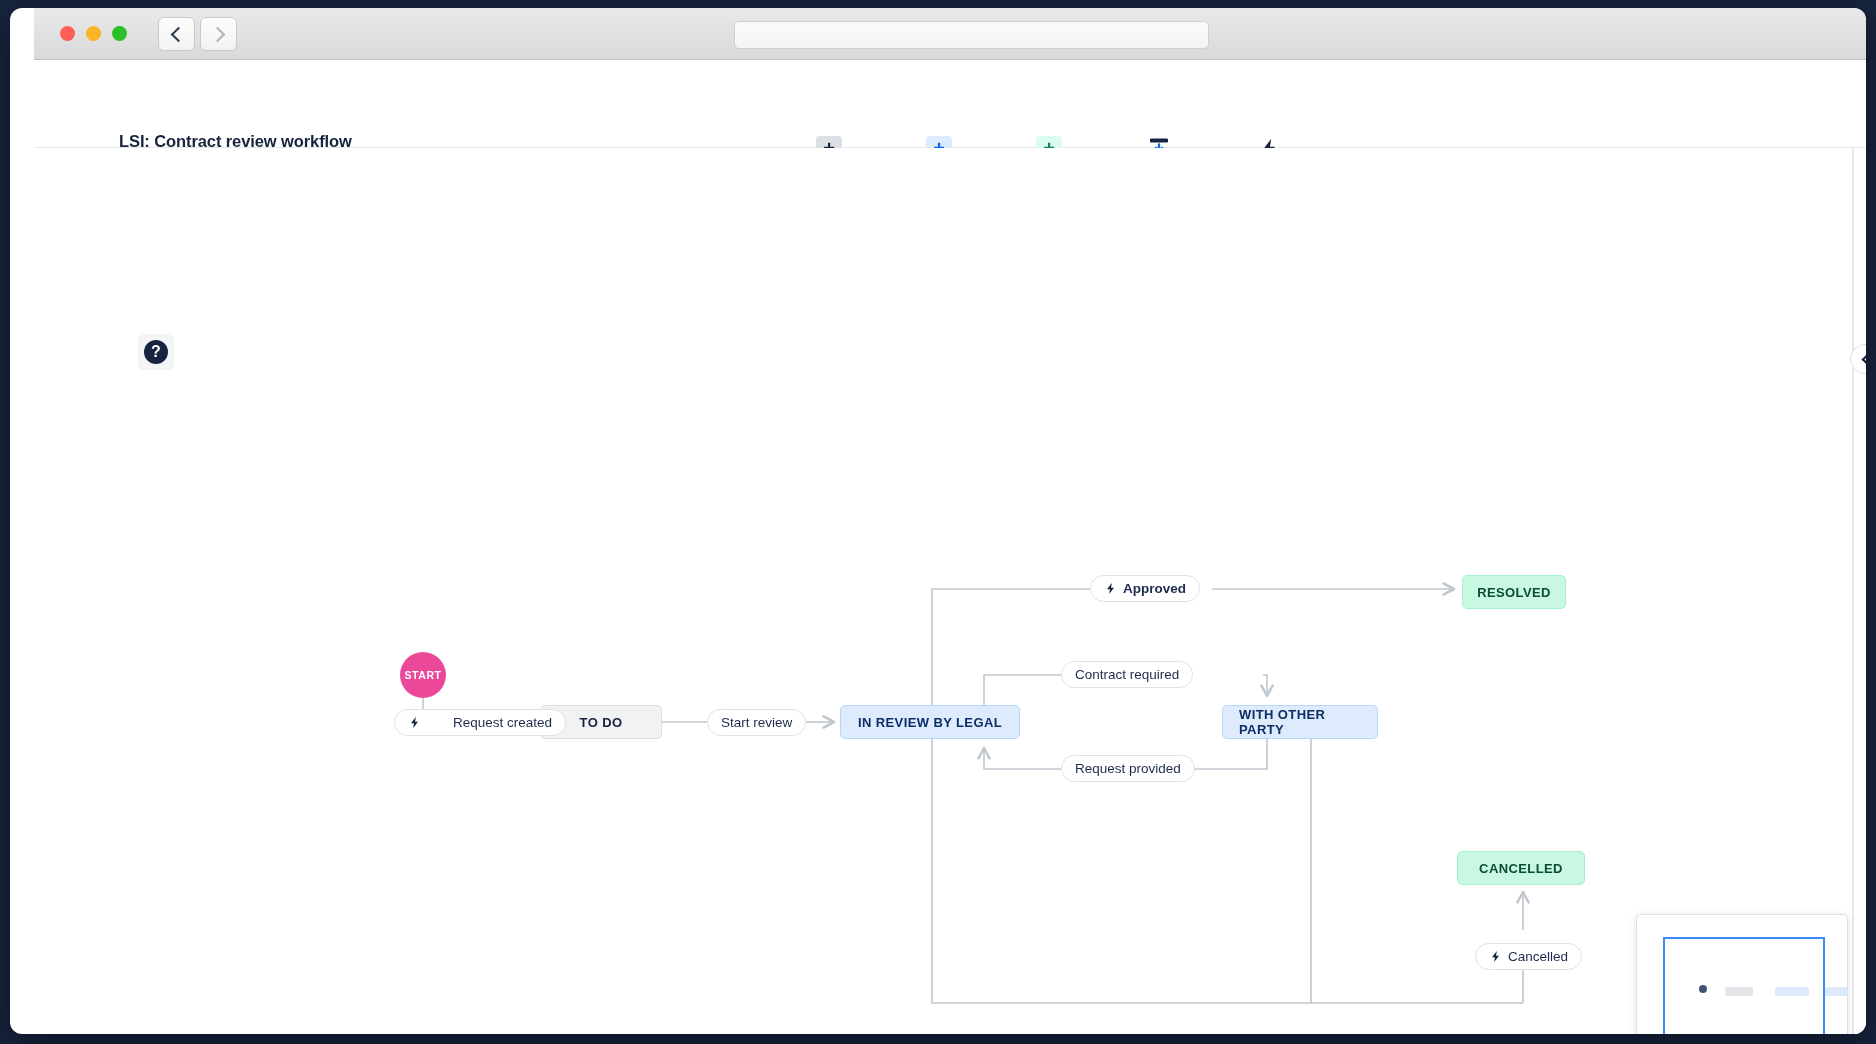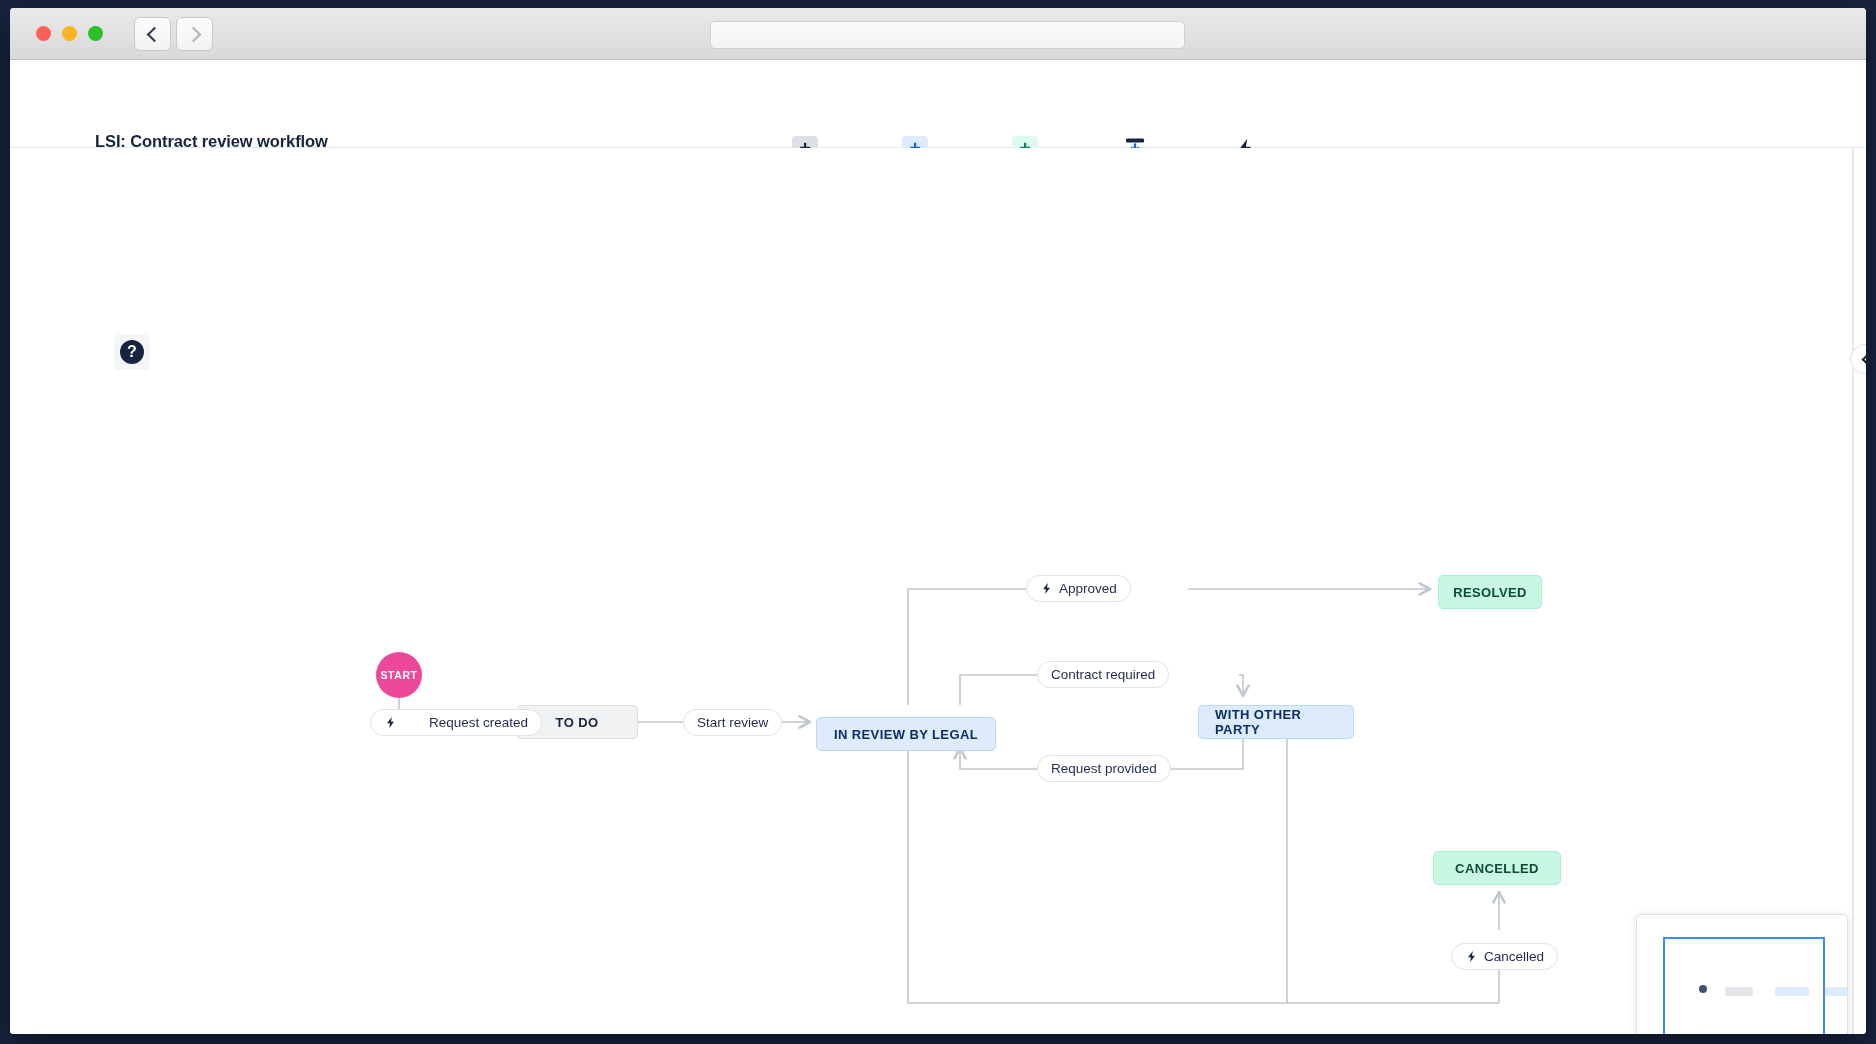--- a/index.html
+++ b/index.html
@@ -13,23 +13,24 @@
   
   .desktop {
     position: absolute; inset: 0;
     background: #17243f;
     padding: 8px 10px 10px 10px;
   }
   .window {
     position: relative;
     width: 1856px; height: 1026px;
     background: #ffffff;
-    border-radius: 4px;
+    border-radius: 12px;
     overflow: hidden;
     box-shadow: 0 10px 34px rgba(0,0,0,.45);
+    padding-left: 24px;
   }
 
   
   .chrome {
     position: relative;
     height: 52px;
     background: linear-gradient(#e9e9e9, #d9d9d9);
     border-bottom: 1px solid #bdbdbd;
   }
   .lights { position: absolute; left: 26px; top: 18px; display: flex; gap: 11px; }
@@ -314,37 +315,37 @@
           <path d="M898,591 V855 H1489"></path>
           <path d="M1277,591 V855"></path>
           <path d="M1489,855 V809"></path>
 
           <path d="M1489,782 V744" marker-end="url(#ah)"></path>
         </g>
       </svg>
 
       <div class="node start" style="left:366px;top:504px;">START</div>
       <div class="node status todo" style="left:506px;top:557px;width:122px;">TO DO</div>
-      <div class="node status prog" style="left:806px;top:569px;width:180px;">IN REVIEW BY LEGAL</div>
+      <div class="node status prog" style="left:806px;top:557px;width:180px;">IN REVIEW BY LEGAL</div>
       <div class="node status prog" style="left:1188px;top:557px;width:156px;">WITH OTHER PARTY</div>
       <div class="node status done" style="left:1428px;top:427px;width:104px;">RESOLVED</div>
       <div class="node status done" style="left:1423px;top:703px;width:128px;">CANCELLED</div>
 
       <div class="tlabel" style="left:360px;top:561px;gap:32px;">
         <span class="bolt">
               <svg width="13" height="15" viewBox="0 0 24 24">
                 <path d="M14.5 2 L5.5 13.5 H11 L9.5 22 L18.5 10.5 H13 Z" fill="#17243f"></path>
               </svg>
             </span>
         <span>Request created</span>
       </div>
       <div class="tlabel" style="left:673px;top:561px;">
         <span>Start review</span>
       </div>
-      <div class="tlabel" style="left:1016px;top:427px;">
+      <div class="tlabel" style="left:1056px;top:427px;font-weight:bold;">
         <span class="bolt">
               <svg width="13" height="15" viewBox="0 0 24 24">
                 <path d="M14.5 2 L5.5 13.5 H11 L9.5 22 L18.5 10.5 H13 Z" fill="#17243f"></path>
               </svg>
             </span>
         <span>Approved</span>
       </div>
       <div class="tlabel" style="left:1027px;top:513px;">
         <span>Contract required</span>
       </div>

